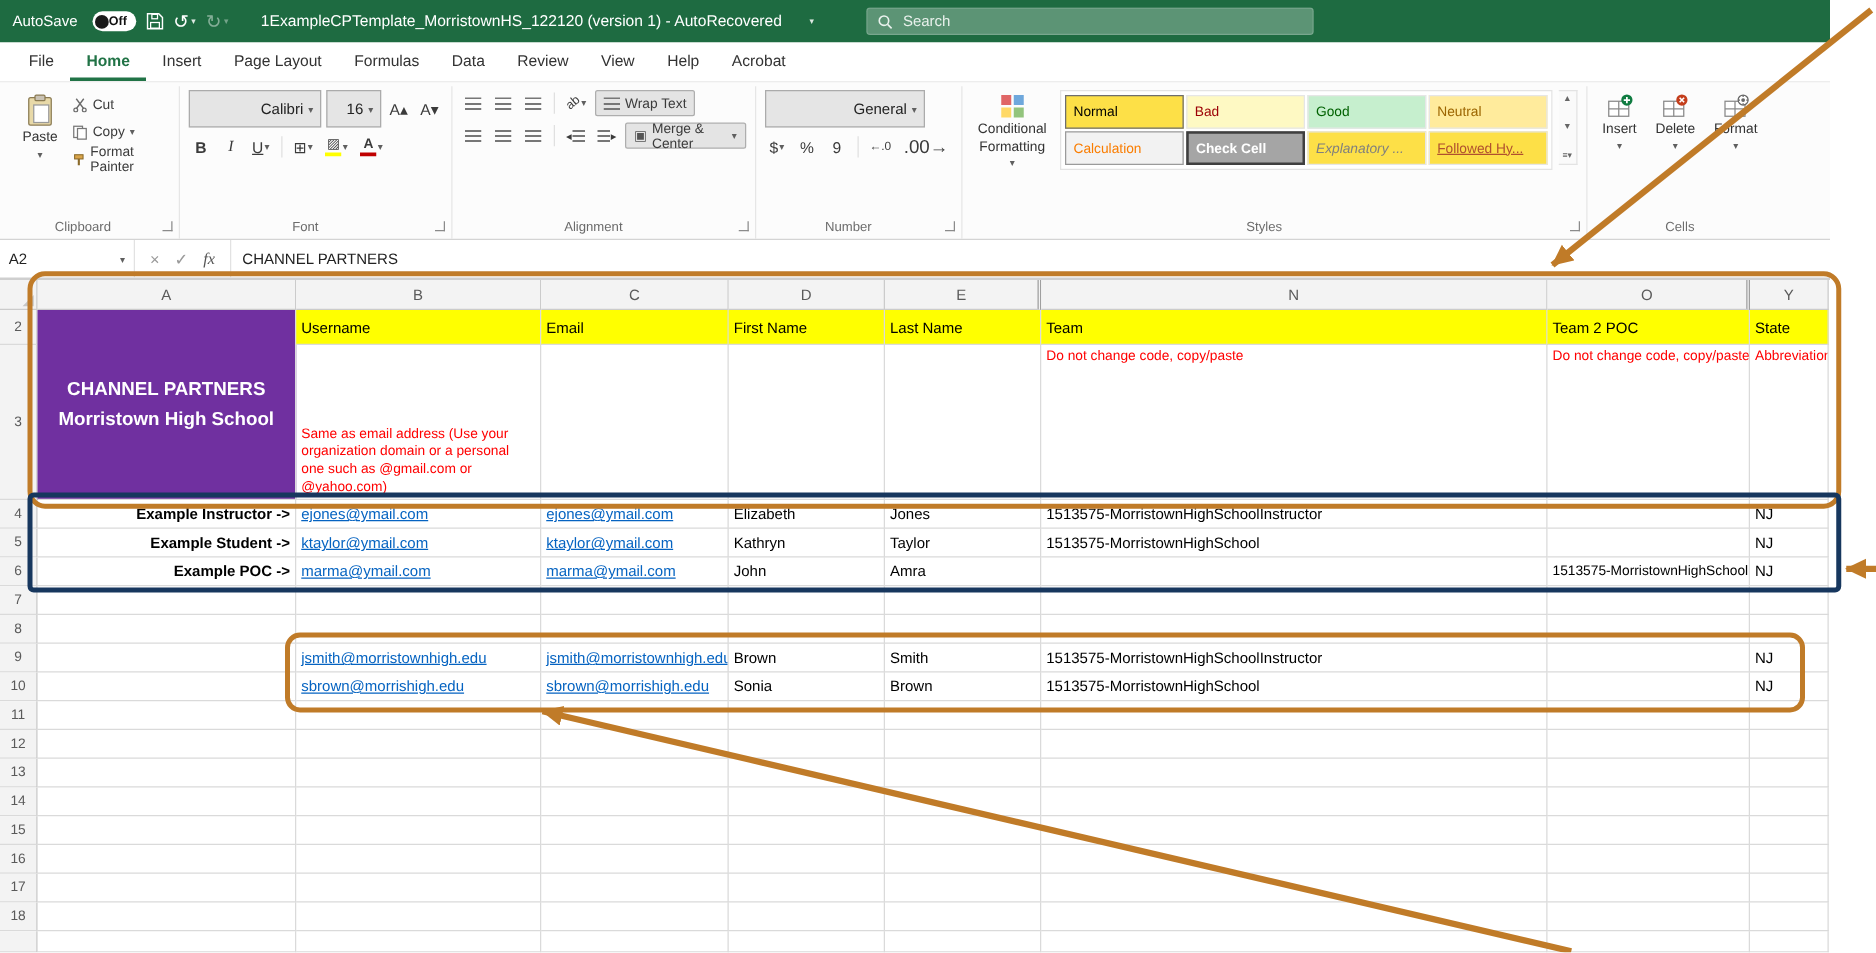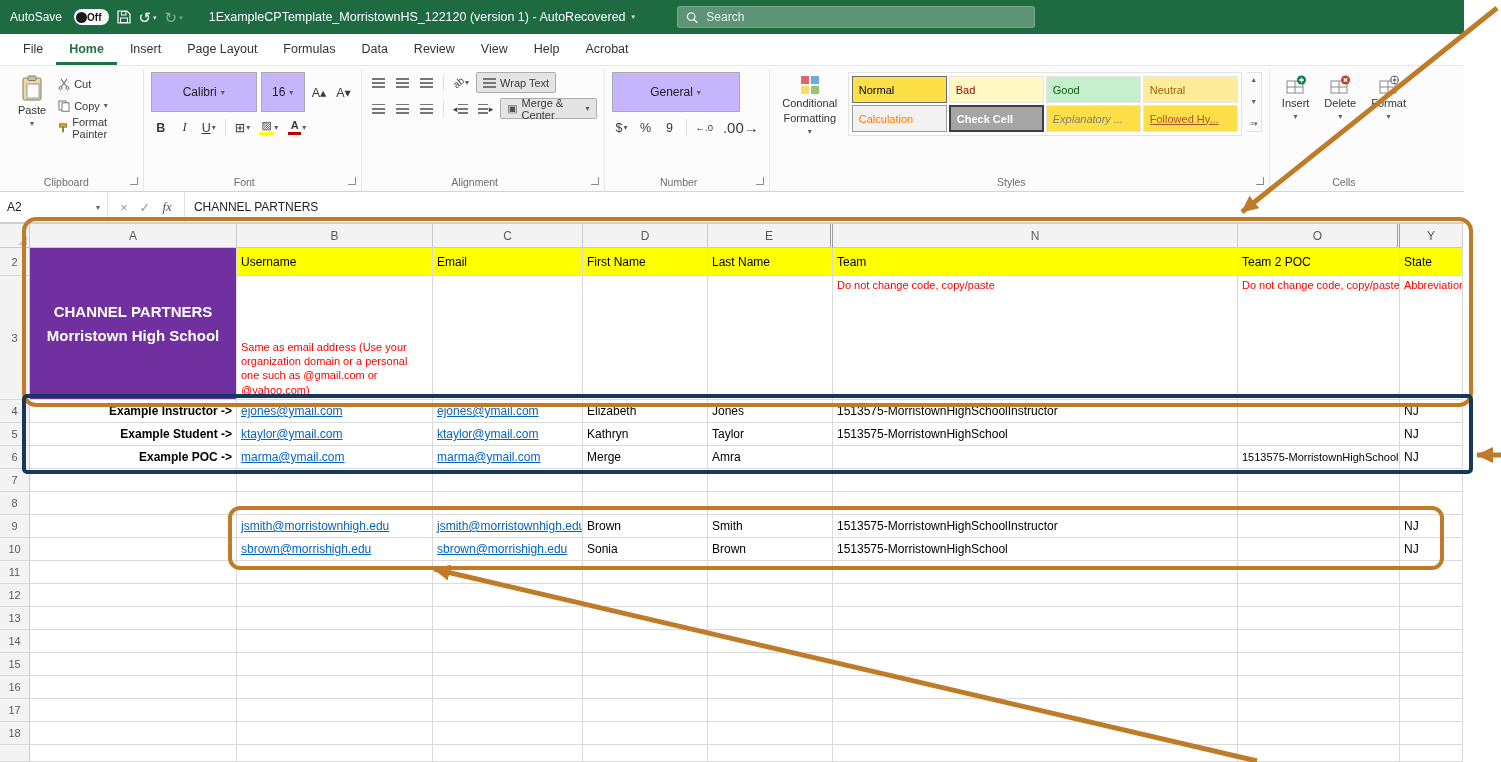--- a/index.html
+++ b/index.html
@@ -10,21 +10,21 @@
   
   .titlebar{height:34px;background:#1E6B41;display:flex;align-items:center;color:#fff;
     font-size:12px;padding:0 10px;gap:8px}
   .pill{display:flex;align-items:center;background:#fff;border-radius:9px;height:16px;
     padding:2px;gap:0;margin-left:4px}
   .pill .knob{width:11px;height:11px;border-radius:50%;background:#1a1a1a}
   .pill .state{color:#111;font-size:10px;font-weight:bold;padding-right:5px}
   .tbtn{display:flex;align-items:center;gap:2px;font-size:15px;line-height:1;color:#fff}
   .chevw{font-size:7px;opacity:.85}
   .dim{opacity:.45}
-  .fname{font-size:12.5px;margin-left:18px;display:flex;align-items:center;gap:6px;white-space:nowrap}
+  .fname{font-size:12.5px;margin-left:18px;display:flex;align-items:center;gap:22px;white-space:nowrap}
   .searchbox{margin-left:34px;width:358px;height:22px;background:rgba(255,255,255,.28);
     border:1px solid rgba(255,255,255,.18);border-radius:3px;display:flex;align-items:center;
     gap:8px;padding:0 8px}
   .searchbox input{background:transparent;border:none;outline:none;color:#fff;font-size:12px;
     width:100%;font-family:"Liberation Sans",sans-serif}
   .searchbox input::placeholder{color:#e9f1ec}
 
   
   .tabsrow{height:32px;background:#fff;display:flex;align-items:stretch;padding-left:10px;
     border-bottom:1px solid #e7e7e7}
@@ -35,22 +35,22 @@
   .ribbon{height:126px;background:#fcfcfc;border-bottom:1px solid #d4d4d4;display:flex;
     padding:3px 4px 0 6px}
   .rgroup{position:relative;border-right:1px solid #e6e6e6;padding:3px 7px 18px;display:flex;gap:5px}
   .glabel{position:absolute;bottom:3px;left:0;right:16px;text-align:center;font-size:10.5px;color:#6c6c6c}
   .launcher{position:absolute;bottom:6px;right:5px;width:8px;height:8px;
     border-right:1.5px solid #8b8b8b;border-bottom:1.5px solid #8b8b8b}
   .bigbtn{display:flex;flex-direction:column;align-items:center;justify-content:flex-start;
     font-size:11px;color:#333;padding:3px 5px;gap:2px;line-height:1.15;text-align:center}
   .minicol{display:flex;flex-direction:column;justify-content:flex-start;gap:3px;padding-top:2px}
   .mini{display:flex;align-items:center;gap:4px;font-size:11px;color:#3b3b3b;height:19px;padding:0 2px}
-  .combo{border:1px solid #ababab;background:#c4b5fd;font-size:12px;display:flex;align-items:center;
-    justify-content:center;gap:4px;height:40px;padding:0 5px;color:#222}
+  .combo{border:1px solid #ababab;background:#e5e5e5;font-size:12px;display:flex;align-items:center;
+    justify-content:flex-end;gap:4px;height:30px;padding:0 5px;color:#222}
   .chev{font-size:8px;color:#5f5f5f}
   .fcol{display:flex;flex-direction:column;gap:5px}
   .frow{display:flex;align-items:center;gap:4px}
   .iconbtn{min-width:20px;height:21px;display:flex;align-items:center;justify-content:center;
     font-size:12.5px;color:#3b3b3b;gap:1px;padding:0 3px}
   .iconbtn b{font-weight:bold}.iconbtn i{font-family:"Liberation Serif",serif}
   .iconbtn u{text-decoration:underline}
   .stack{display:flex;flex-direction:column;align-items:center;line-height:1}
   .bar{width:13px;height:3px;margin-top:1px}
   .lni{width:13px;height:10px;background:repeating-linear-gradient(to bottom,#777 0 1.5px,transparent 1.5px 4.2px)}
@@ -488,21 +488,21 @@
       <div class="cell cN">1513575-MorristownHighSchool</div>
       <div class="cell cO"></div>
       <div class="cell cY">NJ</div>
     </div>
 
     <div class="grow">
       <div class="gut">6</div>
       <div class="cell cA alabel">Example POC -&gt;</div>
       <div class="cell cB link">marma@ymail.com</div>
       <div class="cell cC link">marma@ymail.com</div>
-      <div class="cell cD">Merge</div>
+      <div class="cell cD">John</div>
       <div class="cell cE">Amra</div>
       <div class="cell cN"></div>
       <div class="cell cO" style="font-size:11px">1513575-MorristownHighSchool</div>
       <div class="cell cY">NJ</div>
     </div>
 
     <div class="grow">
       <div class="gut">7</div>
       <div class="cell cA"></div>
         <div class="cell cB"></div>

